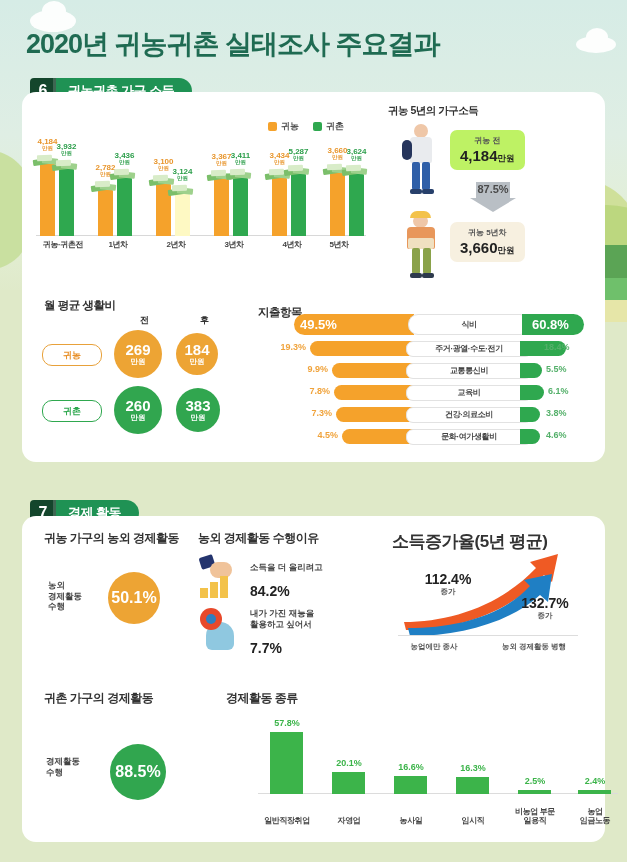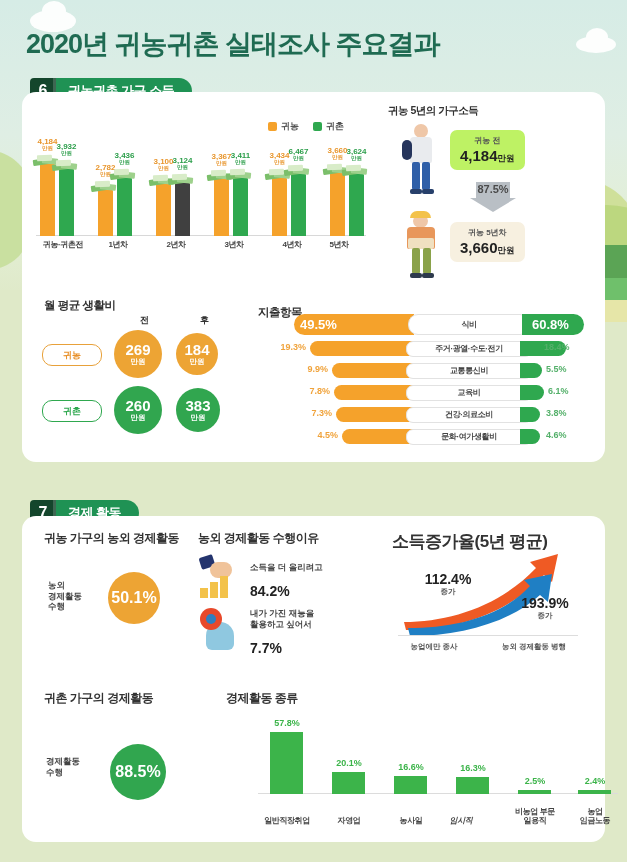--- a/index.html
+++ b/index.html
@@ -216,21 +216,21 @@
 
   <div class="grp" style="left:120px;">
     <div class="bar" style="height:52px;background:#f5a22b">
       <span class="lbl" style="color:#e8952b"><span>3,100</span><span class="unit">만원</span></span>
       <span class="cash">
           <i class="b1"></i>
           <i class="b2"></i>
           <i class="b3"></i>
         </span>
     </div>
-    <div class="bar" style="height:53px;background:#404040">
+    <div class="bar" style="height:42px;background:#fef9c3">
       <span class="lbl" style="color:#2b9e4a"><span>3,124</span><span class="unit">만원</span></span>
       <span class="cash">
           <i class="b1"></i>
           <i class="b2"></i>
           <i class="b3"></i>
         </span>
     </div>
   </div>
 
   <div class="grp" style="left:178px;">
@@ -255,21 +255,21 @@
   <div class="grp" style="left:236px;">
     <div class="bar" style="height:58px;background:#f5a22b">
       <span class="lbl" style="color:#e8952b"><span>3,434</span><span class="unit">만원</span></span>
       <span class="cash">
           <i class="b1"></i>
           <i class="b2"></i>
           <i class="b3"></i>
         </span>
     </div>
     <div class="bar" style="height:62px;background:#2fa84f">
-      <span class="lbl" style="color:#2b9e4a"><span>6,467</span><span class="unit">만원</span></span>
+      <span class="lbl" style="color:#2b9e4a"><span>5,287</span><span class="unit">만원</span></span>
       <span class="cash">
           <i class="b1"></i>
           <i class="b2"></i>
           <i class="b3"></i>
         </span>
     </div>
   </div>
 
   <div class="grp" style="left:294px;">
     <div class="bar" style="height:63px;background:#f5a22b">
@@ -458,21 +458,21 @@
   <svg width="200" height="92" style="position:absolute;left:0;top:0;">
     <path d="M14,74 C60,74 110,58 146,20 L140,14 L168,6 L162,34 L154,27 C118,66 66,82 16,82 Z" fill="#ef5a24"></path>
     <path d="M18,80 C66,80 112,68 140,38 L134,32 L162,26 L158,54 L150,47 C120,74 72,88 20,88 Z" fill="#1f7fc4"></path>
   </svg>
   <div class="g-base"></div>
   <div class="g-val" style="left:20px;top:22px;width:76px;">
     <span class="n">112.4%</span>
     <span class="s">증가</span>
   </div>
   <div class="g-val" style="left:112px;top:46px;width:86px;">
-    <span class="n">193.9%</span>
+    <span class="n">132.7%</span>
     <span class="s">증가</span>
   </div>
   <div class="g-xlab" style="left:6px;width:76px;">농업에만 종사</div>
   <div class="g-xlab" style="left:94px;width:100px;">농외 경제활동 병행</div>
 </div>
 
 <div class="subhead" style="left:44px;top:690px;font-size:12px;">귀촌 가구의 경제활동</div>
 <div class="donut-label" style="left:46px;top:756px;width:60px;">
   <div>경제활동</div>
   <div>수행</div>
@@ -490,21 +490,21 @@
   <div class="ac-bar" style="left:74px;height:22px;"></div>
   <div class="ac-val" style="left:62px;bottom:58px;width:58px;">20.1%</div>
   <div class="ac-cat" style="left:56px;width:70px;">자영업</div>
 
   <div class="ac-bar" style="left:136px;height:18px;"></div>
   <div class="ac-val" style="left:124px;bottom:54px;width:58px;">16.6%</div>
   <div class="ac-cat" style="left:118px;width:70px;">농사일</div>
 
   <div class="ac-bar" style="left:198px;height:17px;"></div>
   <div class="ac-val" style="left:186px;bottom:53px;width:58px;">16.3%</div>
-  <div class="ac-cat" style="left:168px;width:70px;font-style:italic;">임시직</div>
+  <div class="ac-cat" style="left:180px;width:70px;">임시직</div>
 
   <div class="ac-bar" style="left:260px;height:4px;"></div>
   <div class="ac-val" style="left:248px;bottom:40px;width:58px;">2.5%</div>
   <div class="ac-cat" style="left:242px;width:70px;">비농업 부문<br>일용직</div>
 
   <div class="ac-bar" style="left:320px;height:4px;"></div>
   <div class="ac-val" style="left:308px;bottom:40px;width:58px;">2.4%</div>
   <div class="ac-cat" style="left:302px;width:70px;">농업<br>임금노동</div>
 </div>
 

